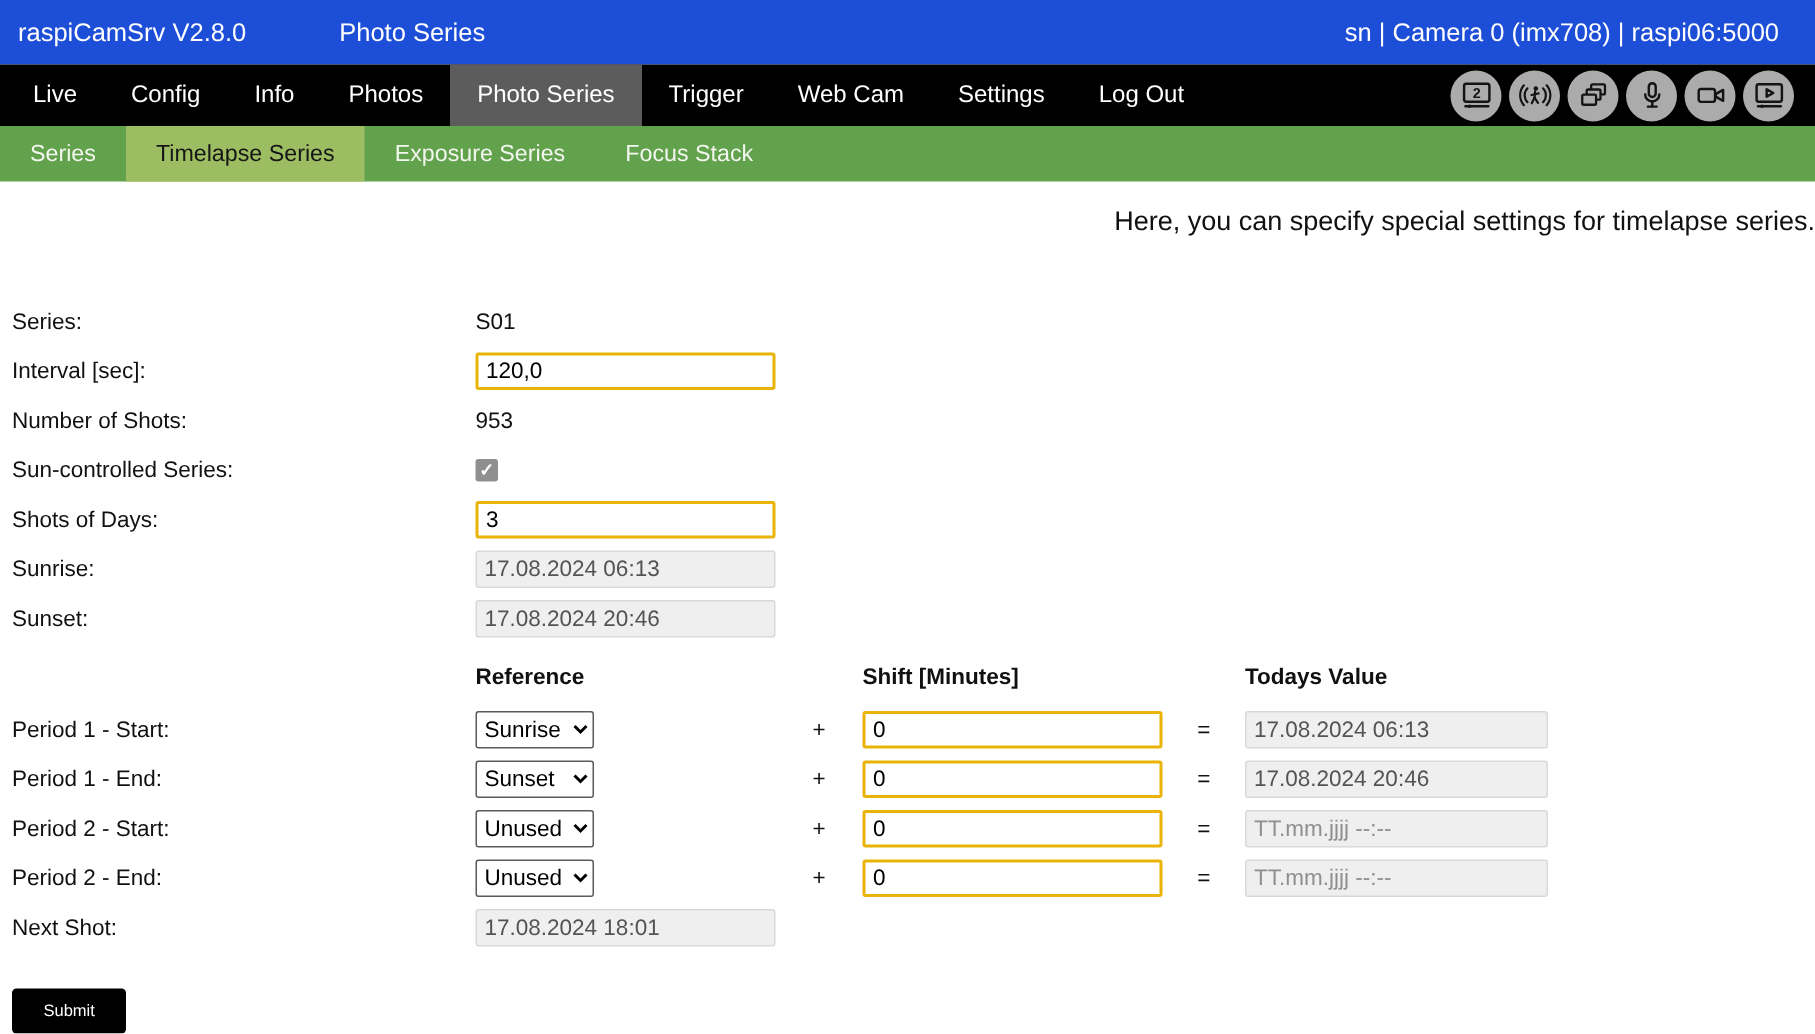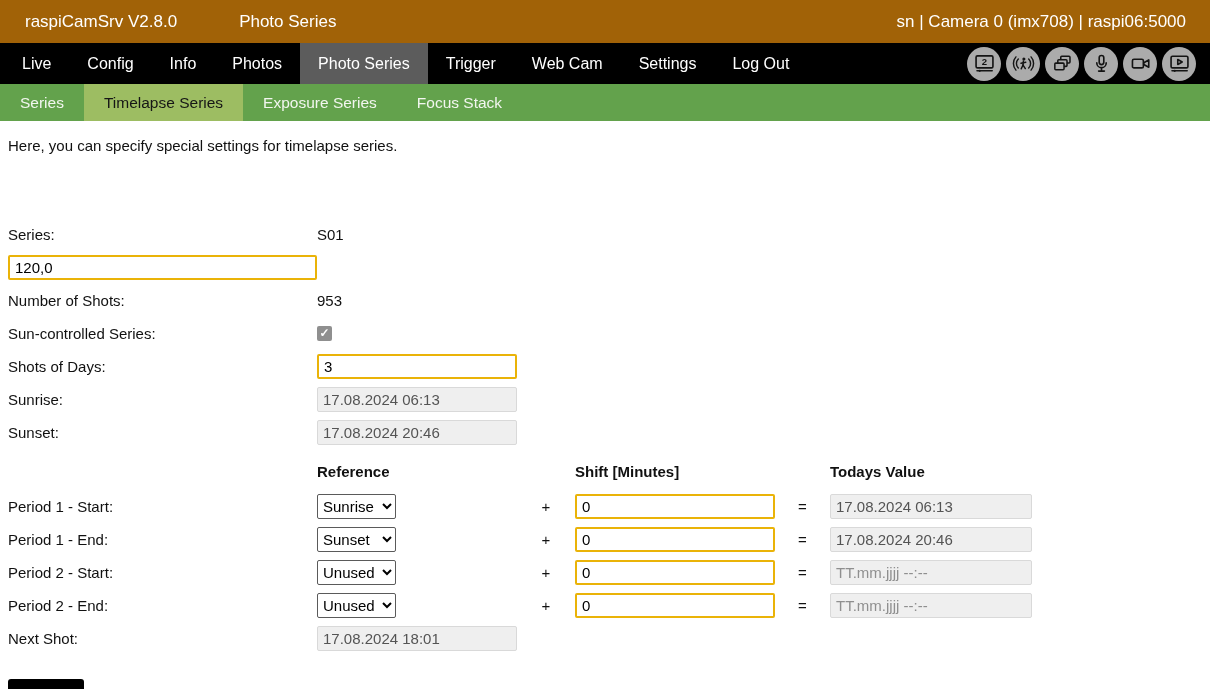--- a/index.html
+++ b/index.html
@@ -1,21 +1,21 @@
 <!DOCTYPE html>
 <html><head>
 <meta charset="utf-8">
 <title>raspiCamSrv</title>
 <style>
   html,body { margin:0; padding:0; background:#ffffff; }
   body { width:1210px; height:689px; font-family:"Liberation Sans", sans-serif; color:#111; overflow:hidden; }
 
   
-  .topbar { height:43px; background:#a16207; display:flex; align-items:center;
-            padding:0 24px 0 25px; box-sizing:border-box; color:#ffffff; font-size:17px; }
+  .topbar { height:43px; background:#1d4ed8; display:flex; align-items:center;
+            padding:0 24px 0 12px; box-sizing:border-box; color:#ffffff; font-size:17px; }
   .topbar .app-title { font-weight:400; }
   .topbar .page-title { margin-left:62px; }
   .topbar .conn-status { margin-left:auto;text-align:right; }
 
   
   .mainnav { height:41px; background:#000000; display:flex; align-items:stretch; font-size:16px; }
   .nav-item { color:#ffffff; line-height:41px; padding:0 18px; cursor:pointer; }
   .nav-item:first-child { padding-left:22px; }
   .nav-item.active { background:#5c5c5c; }
   .nav-icons { margin-left:auto; display:flex; align-items:center; gap:5px; padding-right:14px; }
@@ -23,21 +23,21 @@
               display:flex; align-items:center; justify-content:center; cursor:pointer; }
   .icon-btn svg { display:block; }
 
   
   .subnav { height:37px; background:#63a24c; display:flex; align-items:stretch; font-size:15.5px; }
   .subnav-item { color:#f2f6ef; line-height:37px; padding:0 20px; cursor:pointer; }
   .subnav-item.active { background:#9dbd62; color:#161616; }
 
   
   .content { padding:16px 0 0 8px; }
-  .description { font-size:15px; margin:0 0 68px 0; }
+  .description { font-size:18px; margin:0 0 44px 0;text-align:right; }
 
   .frow { display:grid; grid-template-columns:309px 200px 58px 200px 55px 202px;
           align-items:center; min-height:25px; margin-bottom:8px; }
   .frow .lbl { font-size:15px; }
   .frow .val-text { font-size:15px; }
   .frow .op { text-align:center; font-size:15px; }
 
   .hdr-row { margin-top:14px; margin-bottom:10px; }
   .hdr-row .colhdr { font-size:15px; font-weight:bold; }
   .mt-extra { margin-top:5px; }
@@ -144,20 +144,21 @@
 
 <div class="content">
   <p class="description">Here, you can specify special settings for timelapse series.</p>
 
   <div class="frow">
     <div class="lbl">Series:</div>
     <div class="val-text">S01</div>
   </div>
 
   <div class="frow">
+    <div class="lbl">Interval [sec]:</div>
     <div><input class="txt" type="text" value="120,0" style=""></div>
   </div>
 
   <div class="frow">
     <div class="lbl">Number of Shots:</div>
     <div class="val-text">953</div>
   </div>
 
   <div class="frow">
     <div class="lbl">Sun-controlled Series:</div>

